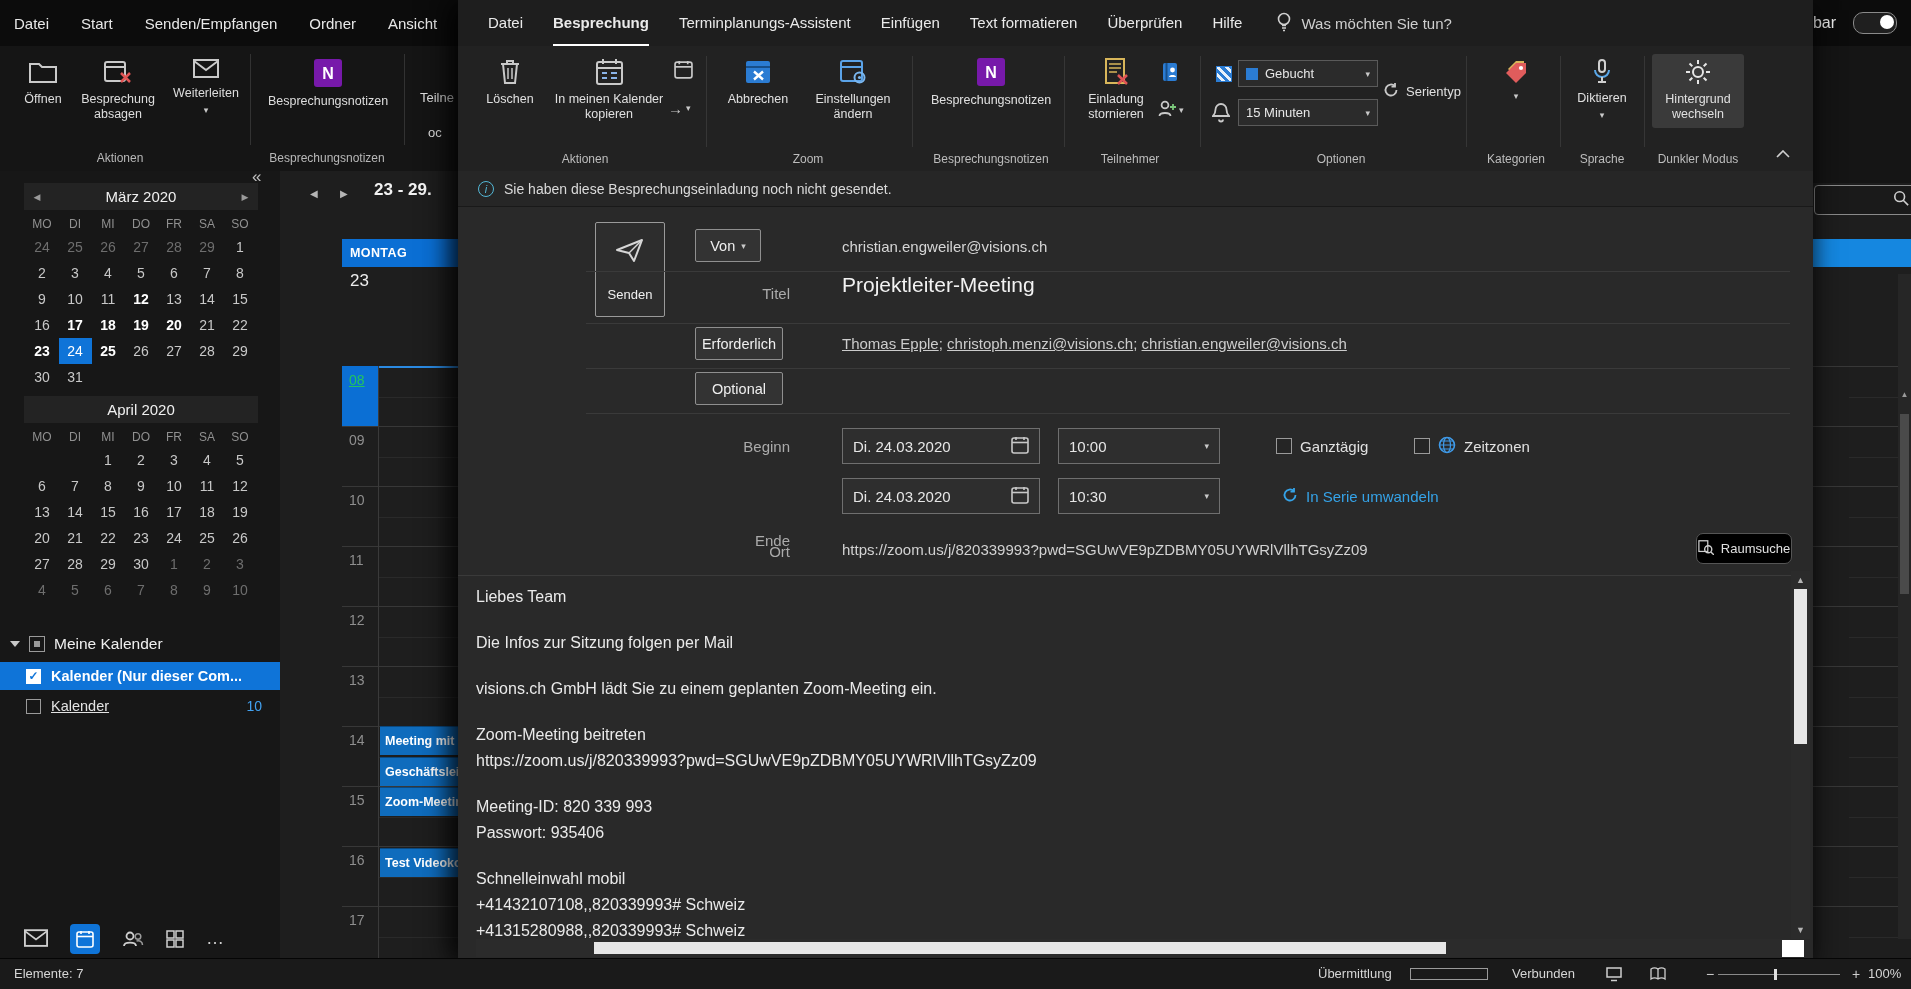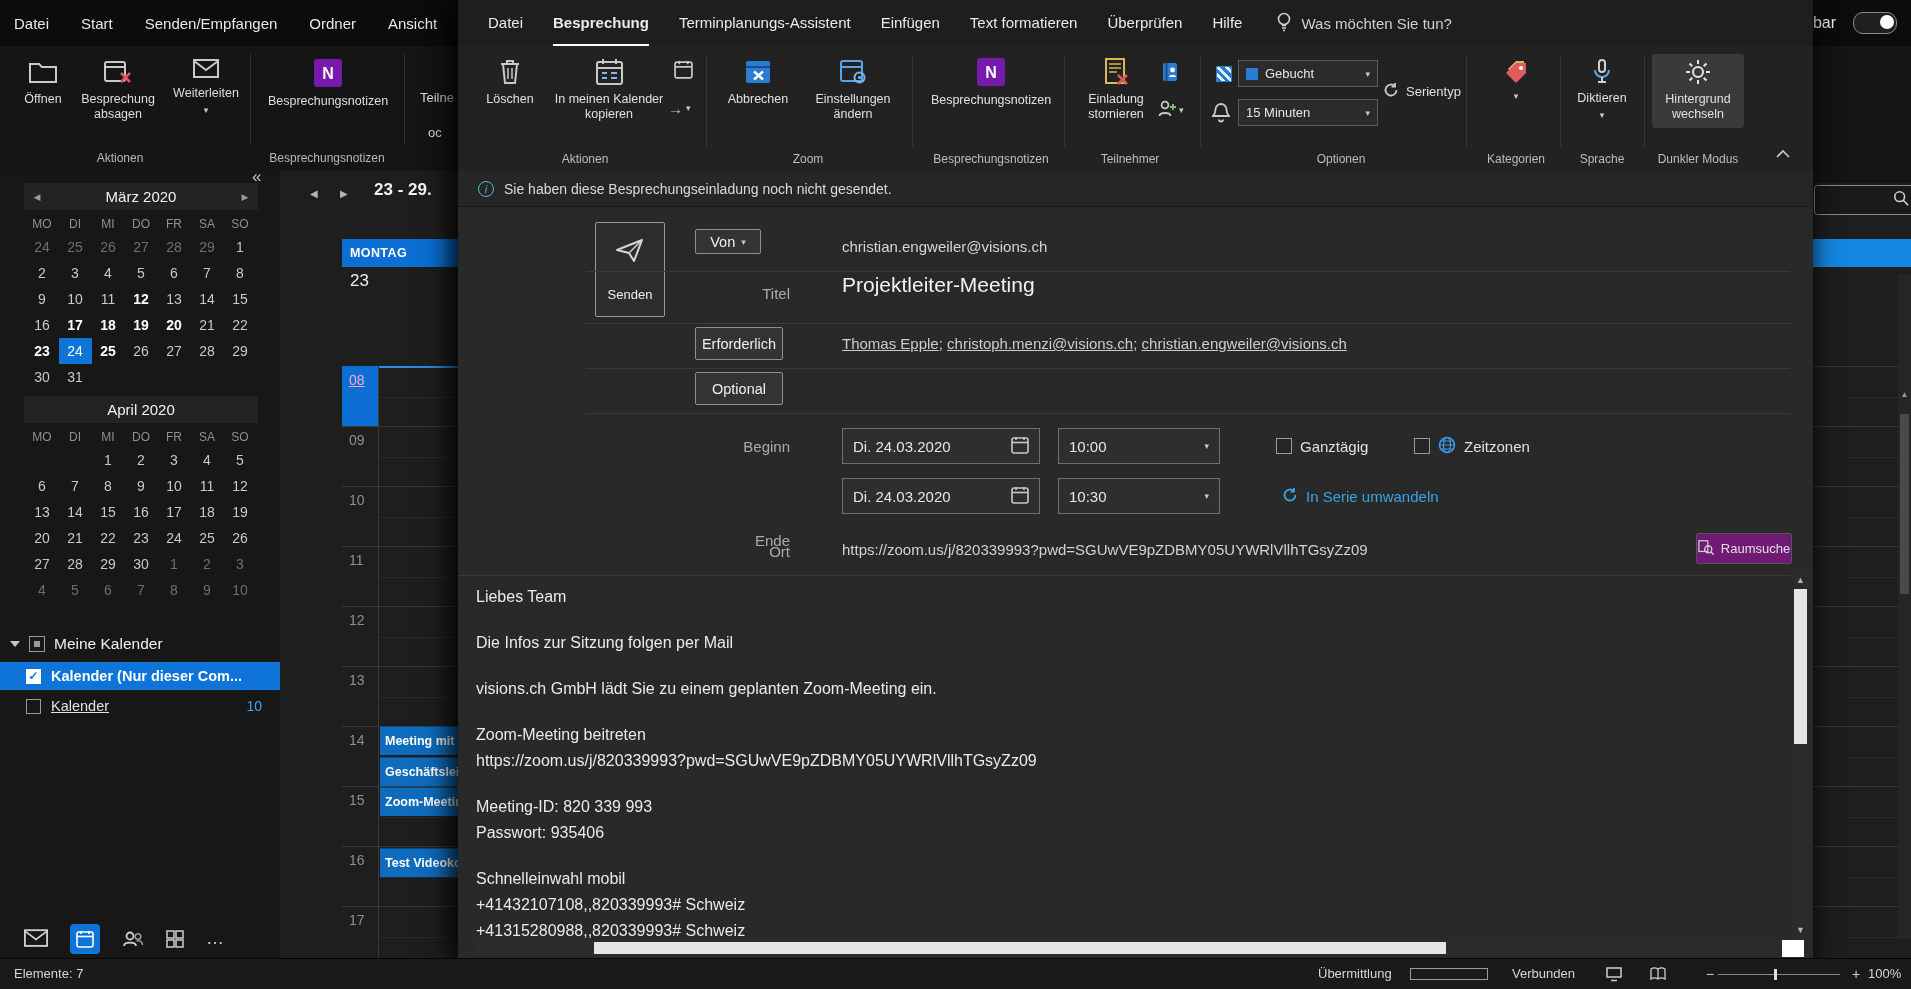--- a/index.html
+++ b/index.html
@@ -74,21 +74,21 @@
   .dp-dayheader{position:absolute;left:62px;top:68px;width:116px;height:28px;background:#0b6fd4;color:#fff;
     font-size:12.5px;font-weight:bold;display:flex;align-items:center;padding-left:8px;box-sizing:border-box;letter-spacing:.4px;}
   .dp-daynum{position:absolute;left:70px;top:100px;font-size:17px;color:#ececec;}
   .dp-grid{position:absolute;left:62px;top:195px;width:116px;height:592px;}
   .dp-grid::before{content:"";position:absolute;left:36px;top:0;bottom:0;width:1px;background:#3a3a3a;z-index:1;}
   .hour-row{position:relative;height:60px;border-top:1px solid #383838;box-sizing:border-box;}
   .hour-row .half{position:absolute;left:36px;right:0;top:30px;border-top:1px solid #2a2a2a;}
   .hour-label{position:absolute;left:7px;top:5px;font-size:14px;color:#8f8f8f;z-index:2;}
   .hour-row.selected::before{content:"";position:absolute;left:0;top:-1px;width:36px;height:60px;background:#0b6fd4;}
   .hour-row.selected::after{content:"";position:absolute;left:36px;right:0;top:-1px;border-top:2px solid #2b8ae2;}
-  .hour-row.selected .hour-label{color:#f9a8d4;text-decoration:underline;}
+  .hour-row.selected .hour-label{color:#22c55e;text-decoration:underline;}
   #dp-events{position:absolute;left:0;top:0;width:116px;height:592px;z-index:2;}
   .event{position:absolute;left:38px;right:0;height:29px;background:#0f6cbd;color:#fff;font-size:12.5px;font-weight:bold;
     display:flex;align-items:center;padding-left:5px;white-space:nowrap;overflow:hidden;border-top:1px solid #0a4a82;box-sizing:border-box;}
 
   
   .right-slice{position:absolute;left:1813px;top:46px;width:98px;height:912px;background:#1e1e1e;overflow:hidden;}
   .rs-top{position:absolute;left:0;top:0;width:98px;height:137px;background:#151515;}
   .rs-search{position:absolute;left:1px;top:139px;width:110px;height:30px;border:1px solid #8a8a8a;border-radius:4px;
     background:#1a1a1a;box-sizing:border-box;display:flex;align-items:center;justify-content:flex-end;padding-right:14px;}
   .rs-dayheader{position:absolute;left:0;top:193px;width:98px;height:28px;background:#1587e0;}
@@ -169,43 +169,43 @@
     display:flex;align-items:center;justify-content:center;flex-shrink:0;box-sizing:border-box;}
 
   .fsep{position:absolute;left:128px;width:1204px;height:1px;background:#3a3a3a;}
   #sep1{top:271px;} #sep2{top:323px;} #sep3{top:368px;} #sep4{top:413px;}
   #body-sep{position:absolute;left:0;width:1333px;top:575px;height:1px;background:#3a3a3a;}
 
   #send-btn{position:absolute;left:137px;top:222px;width:70px;height:95px;background:#2d2d2d;border:1px solid #9a9a9a;border-radius:2px;
     display:flex;flex-direction:column;align-items:center;justify-content:space-between;padding:14px 0;color:#efefef;font-size:13px;box-sizing:border-box;}
   .fieldbtn{position:absolute;background:#333;border:1px solid #8f8f8f;border-radius:2px;color:#efefef;font-size:14.5px;
     display:flex;align-items:center;justify-content:center;gap:6px;box-sizing:border-box;}
-  #von-btn{left:237px;top:229px;width:66px;height:25px;}
+  #von-btn{left:237px;top:229px;width:66px;height:33px;}
   #erf-btn{left:237px;top:327px;width:88px;height:33px;}
   #opt-btn{left:237px;top:372px;width:88px;height:33px;}
   #from-value{position:absolute;left:384px;top:238px;font-size:15px;color:#d6d6d6;}
   .flabel{position:absolute;width:92px;text-align:right;color:#ababab;font-size:15px;left:240px;}
   #titel-label{top:285px;} #beginn-label{top:438px;} #ende-label{top:488px;margin-top:44px;} #ort-label{top:543px;}
   #titel-value{position:absolute;left:384px;top:273px;font-size:21px;color:#f2f2f2;}
   #req-links{position:absolute;left:384px;top:335px;font-size:15px;color:#cccccc;}
   .req-link{text-decoration:underline;}
   .fbox{position:absolute;background:#2e2e2e;border:1px solid #6f6f6f;display:flex;align-items:center;
     padding:0 10px;font-size:15px;color:#e6e6e6;box-sizing:border-box;height:36px;}
   #beginn-date{left:384px;top:428px;width:198px;}
   #beginn-time{left:600px;top:428px;width:162px;}
   #ende-date{left:384px;top:478px;width:198px;}
   #ende-time{left:600px;top:478px;width:162px;}
   .inline-group{position:absolute;height:36px;display:flex;align-items:center;gap:8px;font-size:15px;color:#e0e0e0;}
   #allday{left:818px;top:428px;}
   #tz{left:956px;top:428px;}
   #serie{left:818px;top:478px;color:#35a3e8;background:none;border:none;font-size:15px;}
   .cb{width:16px;height:16px;border:1px solid #9a9a9a;background:#252525;box-sizing:border-box;flex-shrink:0;}
   #ort-value{position:absolute;left:384px;top:541px;font-size:15px;color:#d2d2d2;}
-  #raumsuche{position:absolute;left:1238px;top:533px;width:96px;height:31px;background:#701a75;border:1px solid #555;
-    border-radius:2px;color:#e0e0e0;font-size:13px;display:flex;align-items:center;justify-content:center;gap:7px;box-sizing:border-box;}
+  #raumsuche{position:absolute;left:1238px;top:533px;width:96px;height:31px;background:#000000;border:1px solid #555;
+    border-radius:7px;color:#e0e0e0;font-size:13px;display:flex;align-items:center;justify-content:center;gap:7px;box-sizing:border-box;}
 
   #mw-body{position:absolute;left:18px;top:584px;width:1300px;height:355px;overflow:hidden;font-size:16px;color:#eaeaea;}
   .bpara{margin-bottom:20px;}
   .bline{line-height:26px;min-height:26px;white-space:pre;}
 
   #v-scroll{position:absolute;left:1333px;top:571px;width:19px;height:368px;background:#2b2b2b;}
   .vs-arrow{position:absolute;left:0;width:19px;text-align:center;color:#b5b5b5;font-size:9px;background:none;border:none;padding:0;}
   .vs-up{top:4px;} .vs-down{bottom:4px;}
   .vs-thumb{position:absolute;left:3px;width:13px;top:18px;height:155px;background:#e6e6e6;}
   #h-scroll{position:absolute;left:18px;top:939px;width:1314px;height:18px;background:#2b2b2b;}

